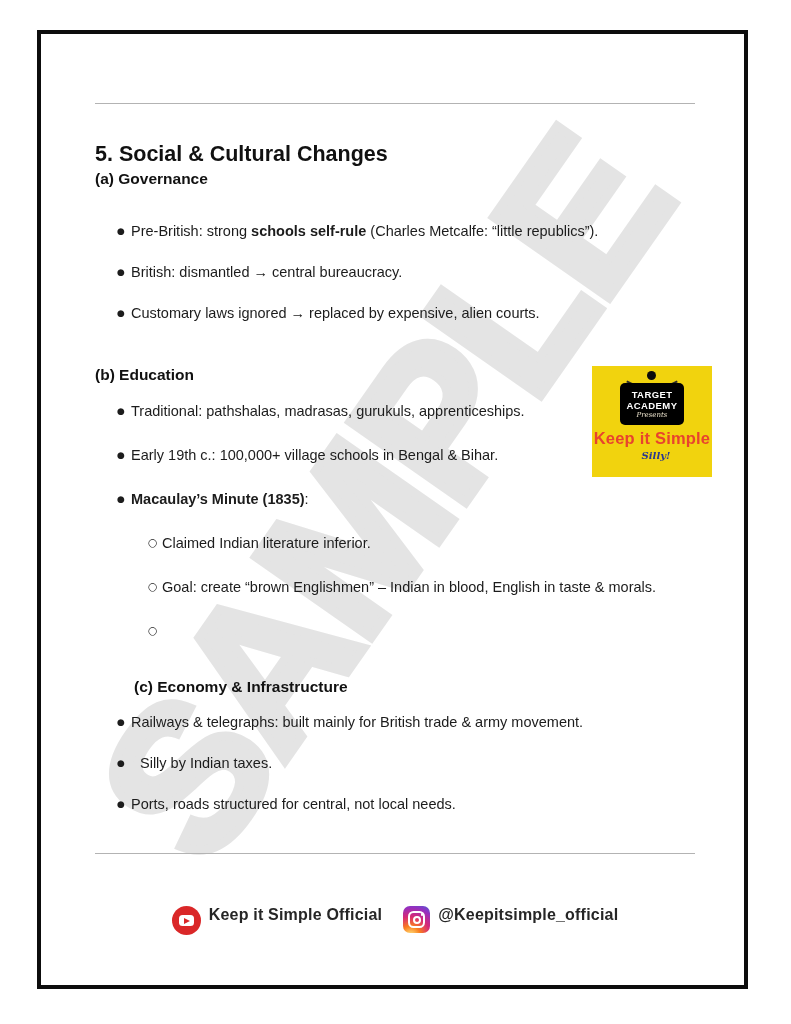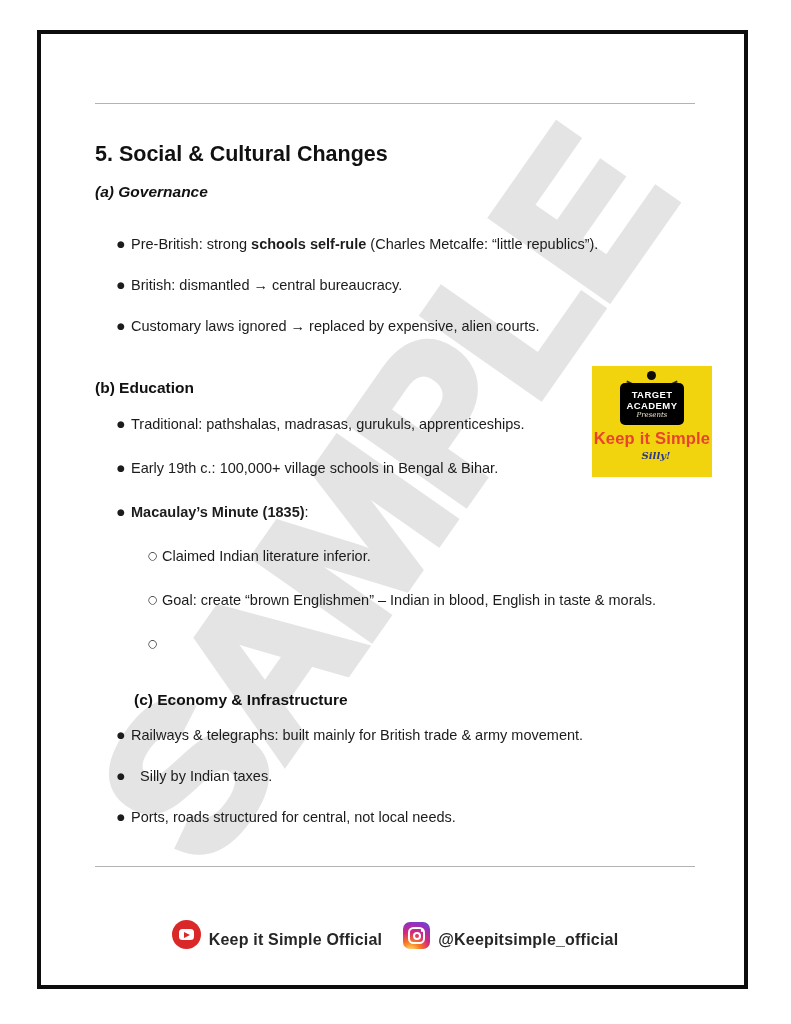--- a/index.html
+++ b/index.html
@@ -23,21 +23,21 @@
     border:4px solid #0d0d0d; background:transparent; z-index:2;
   }
   .content { position:relative; width:100%; height:100%; padding:0 49px 0 54px; }
 
   .rule { border:none; border-top:1px solid #b3b3b3; height:0; }
   .top-rule { margin-top:69px; }
   .bottom-rule { margin-top:39px; }
 
   h1.title { font-size:21.5px; line-height:26px; font-weight:bold; color:#111; margin-top:37px; }
   h2.sec-head { font-size:15.5px; line-height:20px; font-weight:bold; color:#111; }
-  section[data-section="0"] h2.sec-head { margin-top:15px;font-style:italic; }
+  section[data-section="0"] h2.sec-head { margin-top:2px; }
   section[data-section="1"] h2.sec-head { margin-top:42px; }
   section[data-section="2"] h2.sec-head { margin-top:36px;margin-left:39px; }
 
   .bullets { font-size:14.5px; line-height:20px; }
   section[data-section="0"] .bullets { margin-top:32px; }
   section[data-section="1"] .bullets { margin-top:16px; }
   section[data-section="2"] .bullets { margin-top:15px; }
 
   .li { display:flex; align-items:flex-start; }
   section[data-section="0"] .li { margin-bottom:21px; }
@@ -48,21 +48,21 @@
   .li.lvl1 { padding-left:22px; }
   .li.lvl2 { padding-left:53px; }
   .li .marker { flex:0 0 auto; width:14px; line-height:20px; font-family:"DejaVu Sans",sans-serif; color:#1c1c1c; }
   .li.lvl1 .marker { font-size:9px; }
   .li.lvl2 .marker { font-size:11px; }
   .li .txt { white-space:pre-wrap; max-width:540px; }
   .li.indent .txt { padding-left:9px; }
   .txt .b { font-weight:bold; }
 
   
-  .footer { margin-top:52px; display:flex; align-items:flex-end; justify-content:center; gap:8px; height:30px; }
+  .footer { margin-top:52px; display:flex; align-items:flex-start; justify-content:center; gap:8px; height:30px; }
   .footer .label { font-size:16px; font-weight:bold; color:#262626; letter-spacing:.2px; }
   .footer .gap { width:5px; }
 
   .yt-icon { position:relative; width:29px; height:29px; border-radius:50%; background:#da2728; flex:0 0 auto; }
   .yt-box { position:absolute; left:7px; top:9px; width:15px; height:11px; background:#fff; border-radius:3.5px; }
   .yt-tri { position:absolute; left:12.5px; top:11.5px; width:0; height:0;
             border-left:6px solid #da2728; border-top:3px solid transparent; border-bottom:3px solid transparent; }
 
   .ig-icon { position:relative; width:27px; height:27px; border-radius:7px; flex:0 0 auto;
     background:radial-gradient(circle at 28% 112%, #feda75 6%, #fa7e1e 28%, #d62976 55%, #962fbf 80%, #4f5bd5 100%); }

